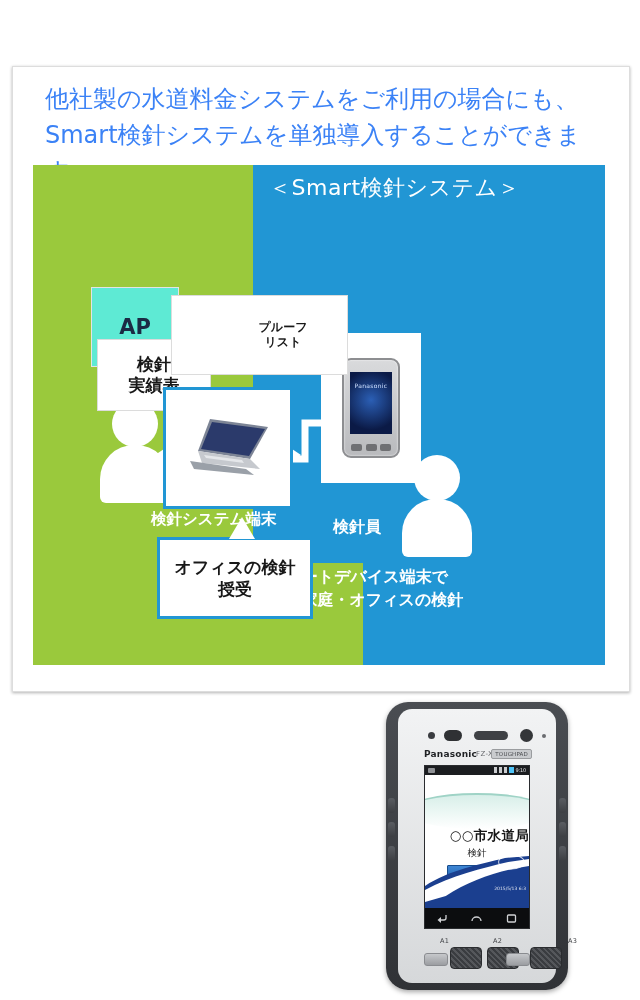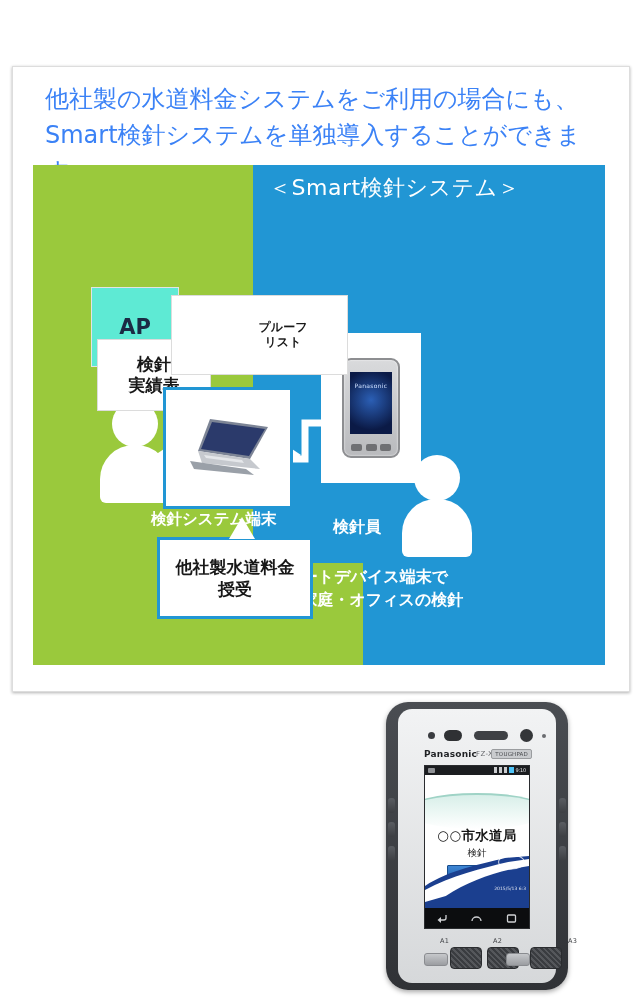--- a/index.html
+++ b/index.html
@@ -209,21 +209,21 @@
   .statusbar .sr b{display:block;width:5px;height:6px;background:#4fc3f7;}
   .statusbar .sr u{font-size:5px;color:#dfe1e4;text-decoration:none;letter-spacing:-.2px;}
   .scr-body{position:absolute;left:0;top:9px;right:0;bottom:20px;background:#ffffff;overflow:hidden;}
   .wave-top{
     position:absolute;left:-18%;top:18px;width:136%;height:34px;
     border-radius:50%;
     background:linear-gradient(#d8efe9,#ffffff);
     border-top:2px solid #9fd3c6;
   }
   .scr-title{
-    position:absolute;left:0;right:0;top:52px;text-align:center;
+    position:absolute;left:0;right:0;top:52px;text-align:right;
     font-size:13.5px;font-weight:bold;color:#161616;letter-spacing:.3px;
   }
   .scr-sub{
     position:absolute;left:0;right:0;top:72px;text-align:center;
     font-size:9.5px;color:#1b1b1b;
   }
   .scr-btn{
     position:absolute;left:22px;right:22px;top:90px;height:17px;
     background:linear-gradient(#3f86d4,#1c5fae);border:1px solid #174c8c;
     color:#ffffff;font-size:10px;font-weight:bold;
@@ -326,21 +326,21 @@
       <div class="person person-meter">
         <div class="head"></div>
         <div class="body"></div>
       </div>
       <div class="lbl-kenshin-in">検針員</div>
 
       <div class="lbl-footer">スマートデバイス端末で
 各ご家庭・オフィスの検針</div>
 
       <div class="callout-tip"></div>
-      <div class="callout">他社製水道料金
+      <div class="callout">オフィスの検針
 授受</div>
 
     </div>
   </div>
 
 
   <div class="tablet">
     <div class="grip" style="left:2px;top:96px;"></div>
     <div class="grip" style="left:2px;top:120px;"></div>
     <div class="grip" style="left:2px;top:144px;"></div>

